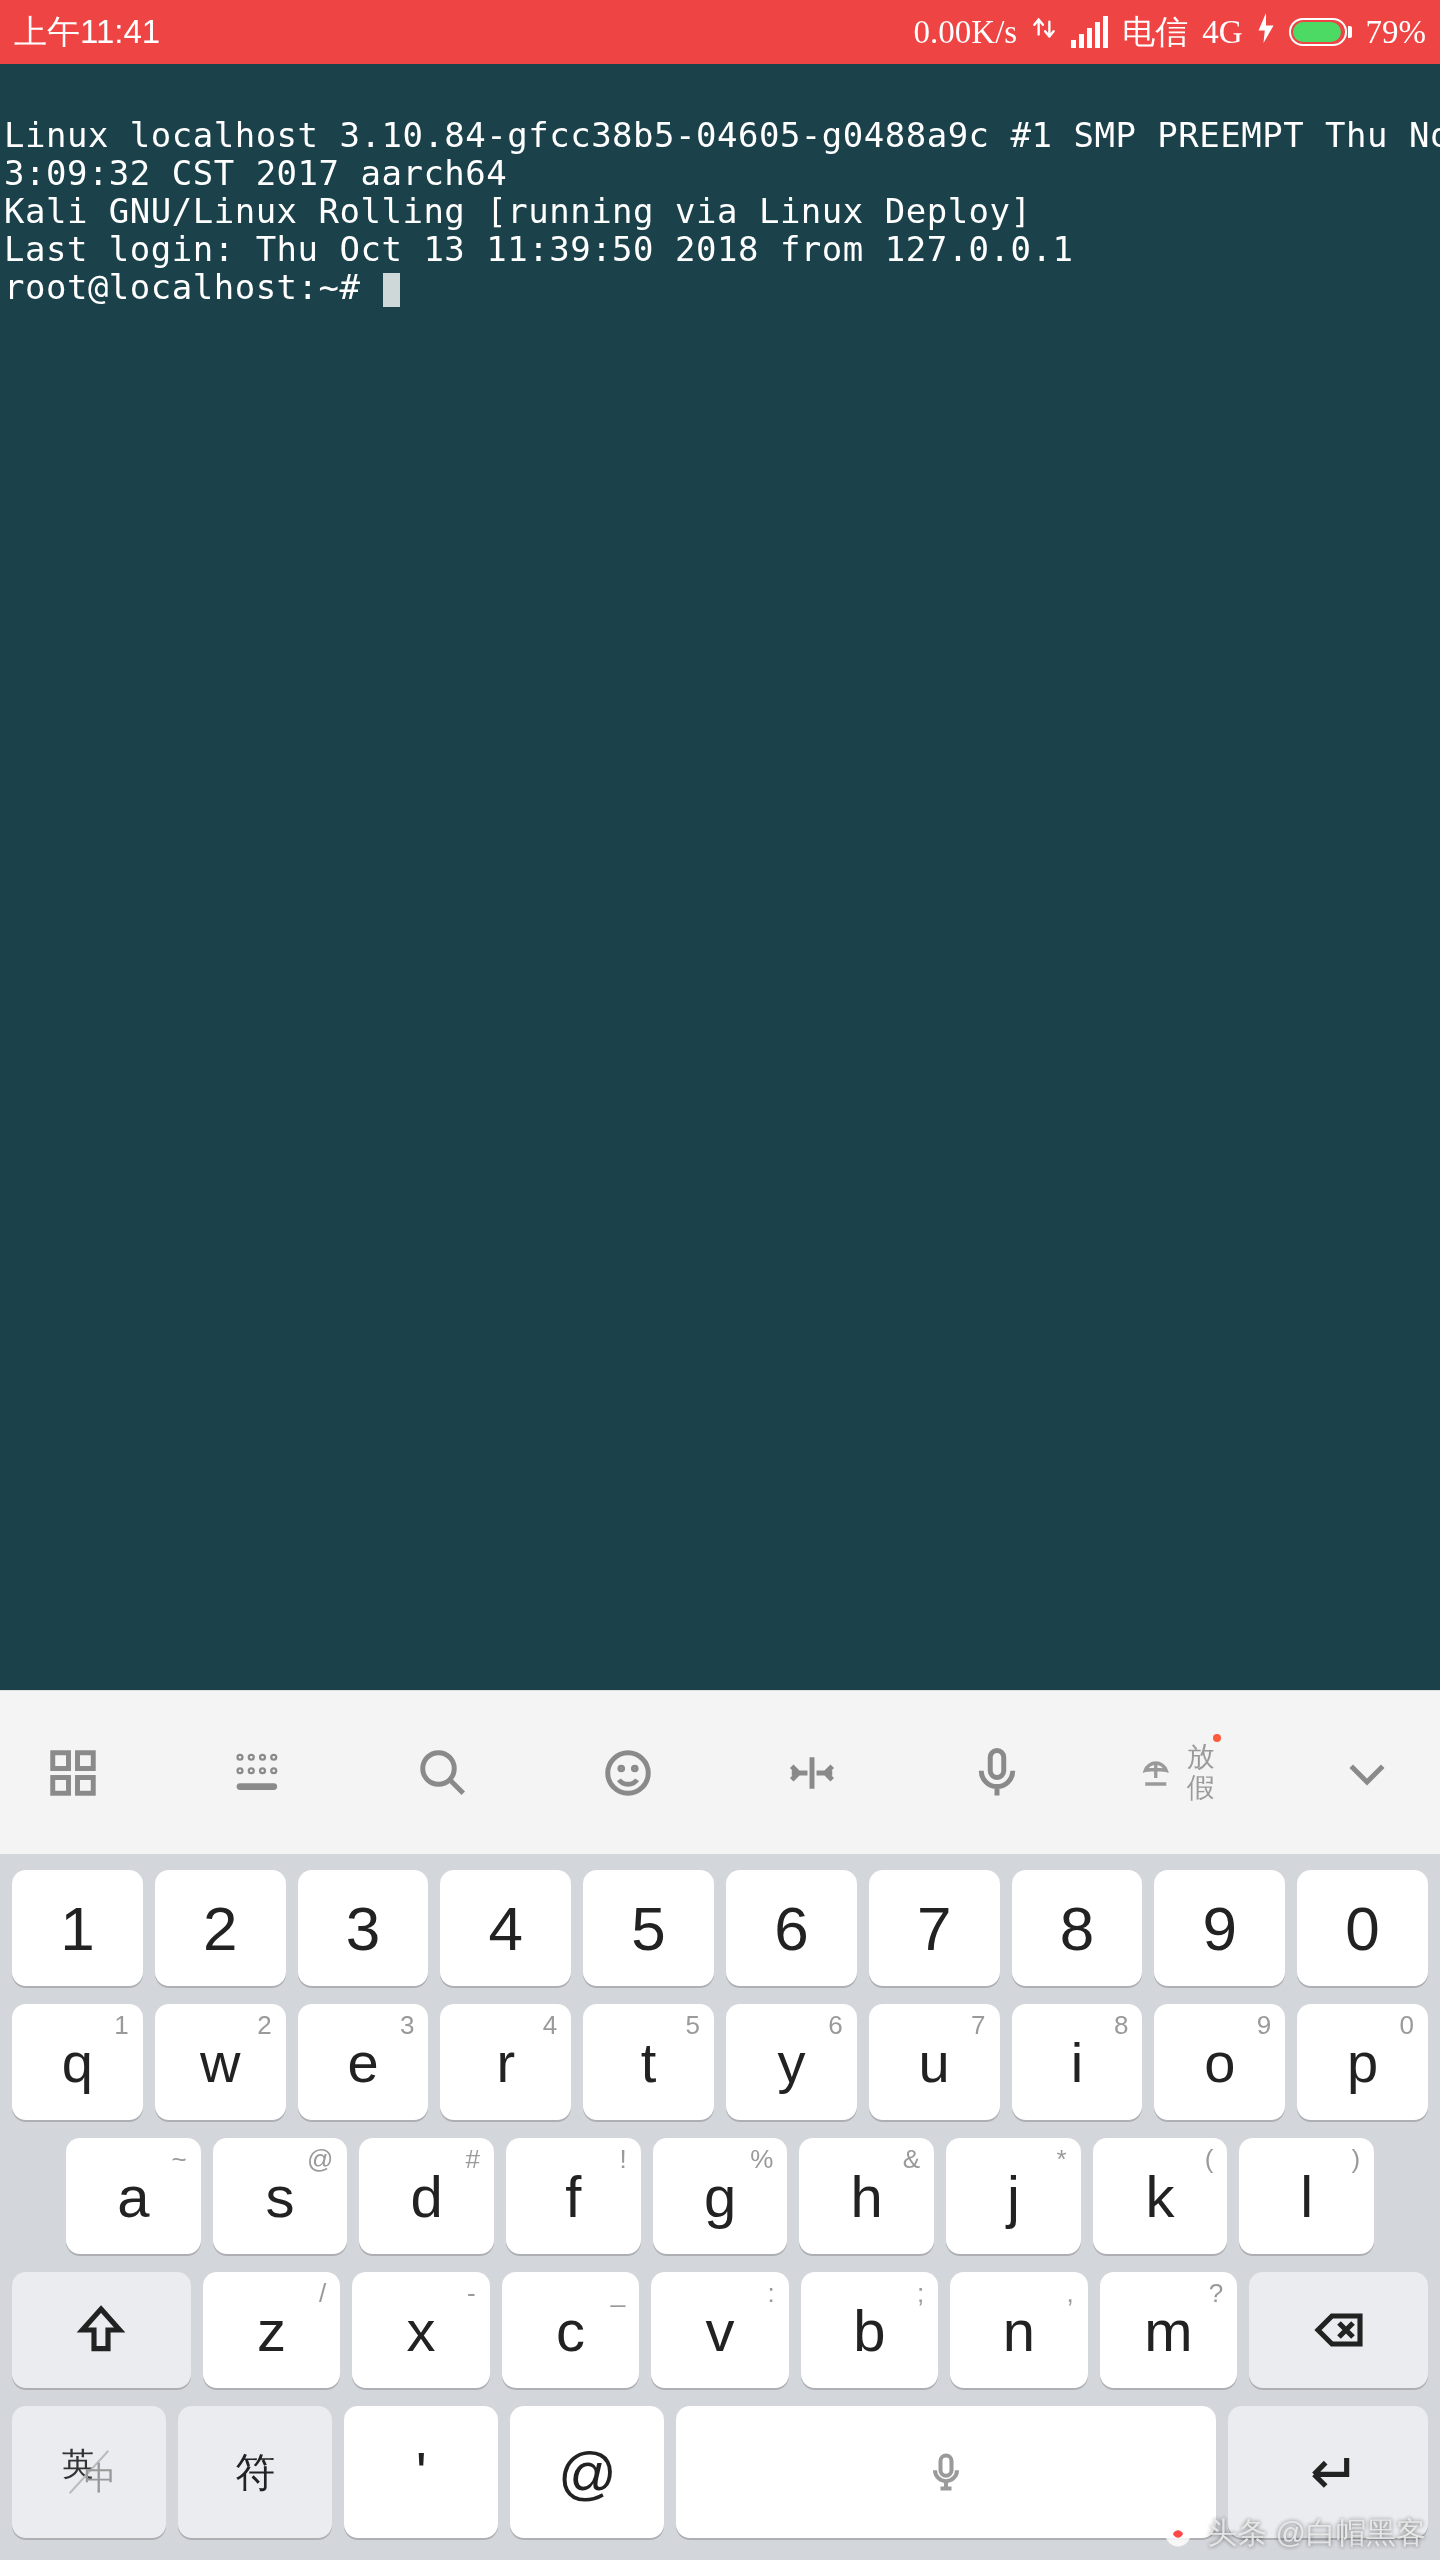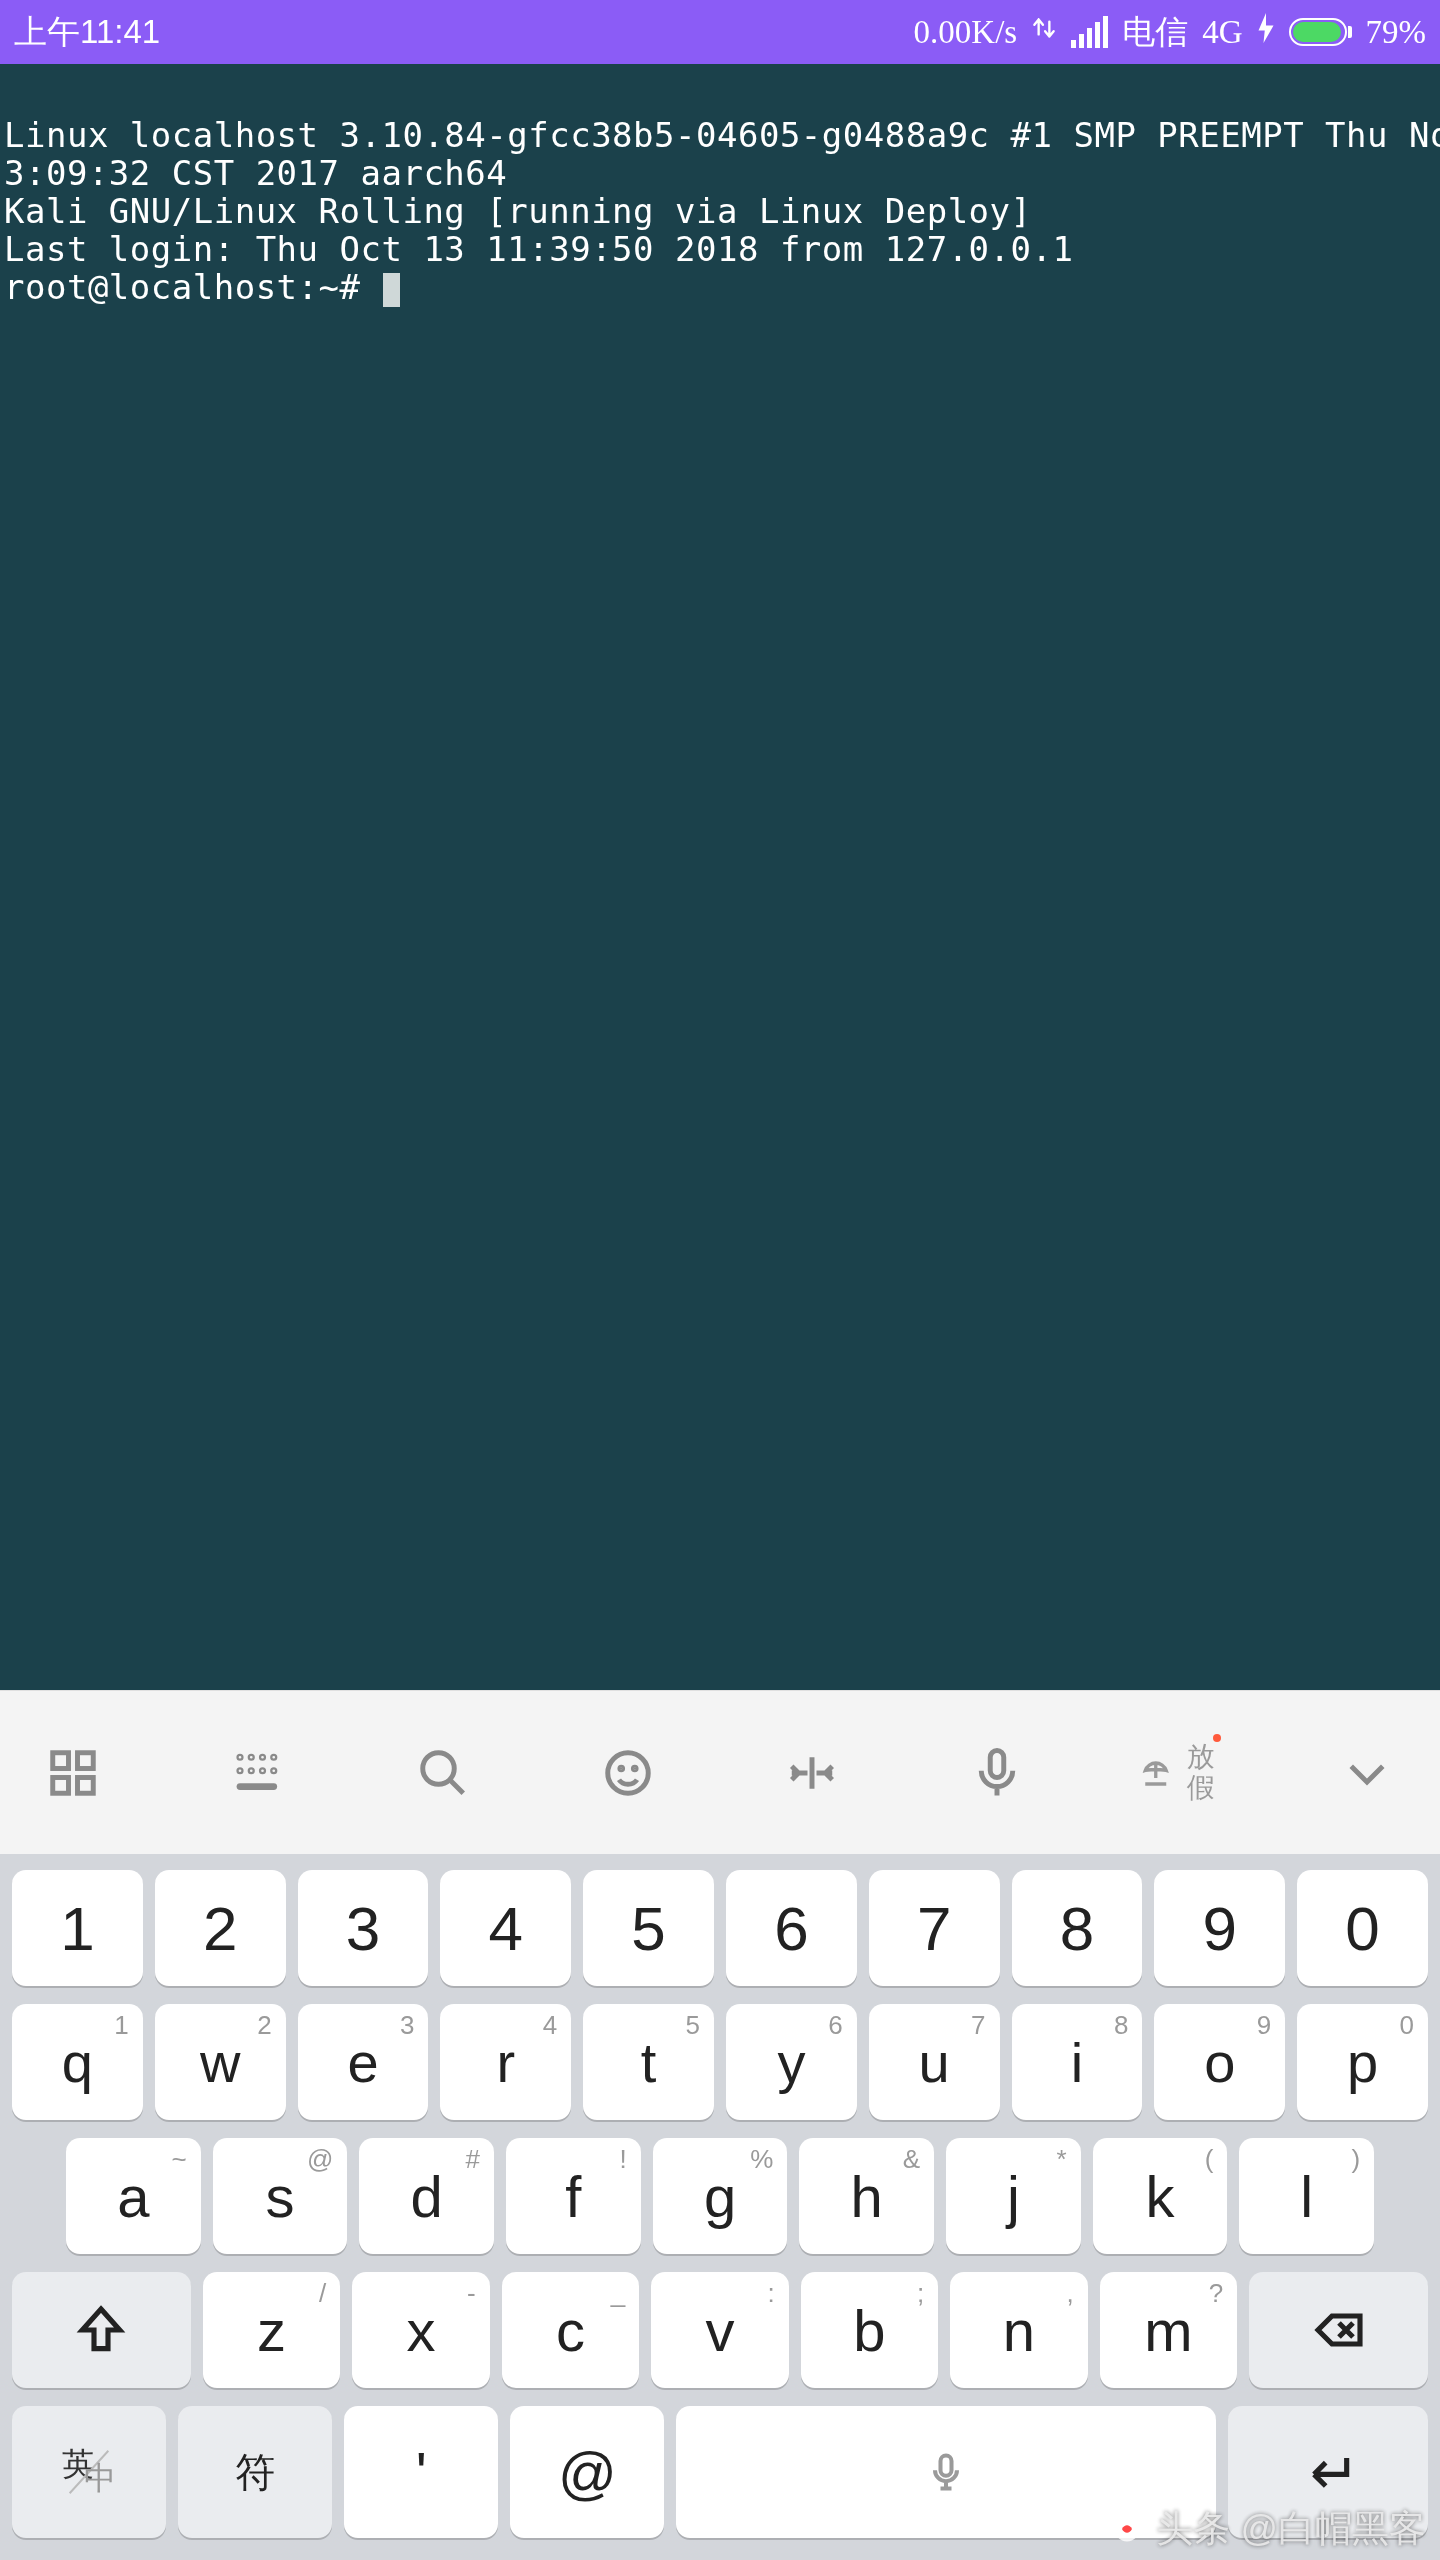--- a/index.html
+++ b/index.html
@@ -1,20 +1,20 @@
 <!DOCTYPE html>
 <html><head>
 <meta charset="utf-8">
 <style>
   * { margin: 0; padding: 0; box-sizing: border-box; -webkit-font-smoothing: antialiased; }
   html, body { width: 1440px; height: 2560px; overflow: hidden; font-family: -apple-system, "Helvetica Neue", Arial, sans-serif; }
   .screen { width: 100%; height: 100%; display: flex; flex-direction: column; }
 
   
-  .status-bar { height: 64px; background: #8b5cf6; color: #fff; display: flex; align-items: center; padding: 0 14px; font-size: 33px; }
+  .status-bar { height: 64px; background: #ef4444; color: #fff; display: flex; align-items: center; padding: 0 14px; font-size: 33px; }
   .status-left { flex: 0 0 auto; }
   .status-right { margin-left: auto; display: flex; align-items: center; gap: 14px; font-family: Liberation Serif, serif; }
   .signal-bars { display: inline-flex; align-items: flex-end; gap: 3px; }
   .signal-bars span { width: 5px; background: #fff; display: inline-block; }
   .signal-bars span:nth-child(1){height:8px}
   .signal-bars span:nth-child(2){height:14px}
   .signal-bars span:nth-child(3){height:20px}
   .signal-bars span:nth-child(4){height:26px}
   .signal-bars span:nth-child(5){height:32px}
   .battery { display:inline-flex; align-items:center; }
@@ -48,21 +48,21 @@
   .key.space { flex:3.5; }
   .key.lang { flex:1; flex-direction:column; font-size:30px; color:#666; }
   .key.lang .diag { width:58px; height:58px; position:relative; }
   .key.sym .main { font-size:40px; }
   .key.n123 .main { font-size:40px; }
   .shift svg, .backsp svg, .enter svg { width:56px; height:56px; stroke:#222; fill:none; stroke-width:2.2; }
   .space-mic { width:44px; height:44px; stroke:#9a9a9a; fill:none; stroke-width:2.2; }
   .row3 { padding: 0 54px; }
 
   
-  .watermark { position:fixed; bottom:6px; right:14px; font-size:37px; color:#e6e6e6; opacity:0.9; text-shadow:0 0 4px rgba(0,0,0,0.6); display:flex; align-items:center; gap:14px; }
+  .watermark { position:fixed; bottom:6px; right:14px; font-size:30px; color:#e6e6e6; opacity:0.9; text-shadow:0 0 4px rgba(0,0,0,0.6); display:flex; align-items:center; gap:14px; }
 </style>
 </head>
 <body>
 
 <div class="screen">
 
   <div class="status-bar">
     <div class="status-left">上午11:41</div>
     <div class="status-right">
       <span>0.00K/s</span>

